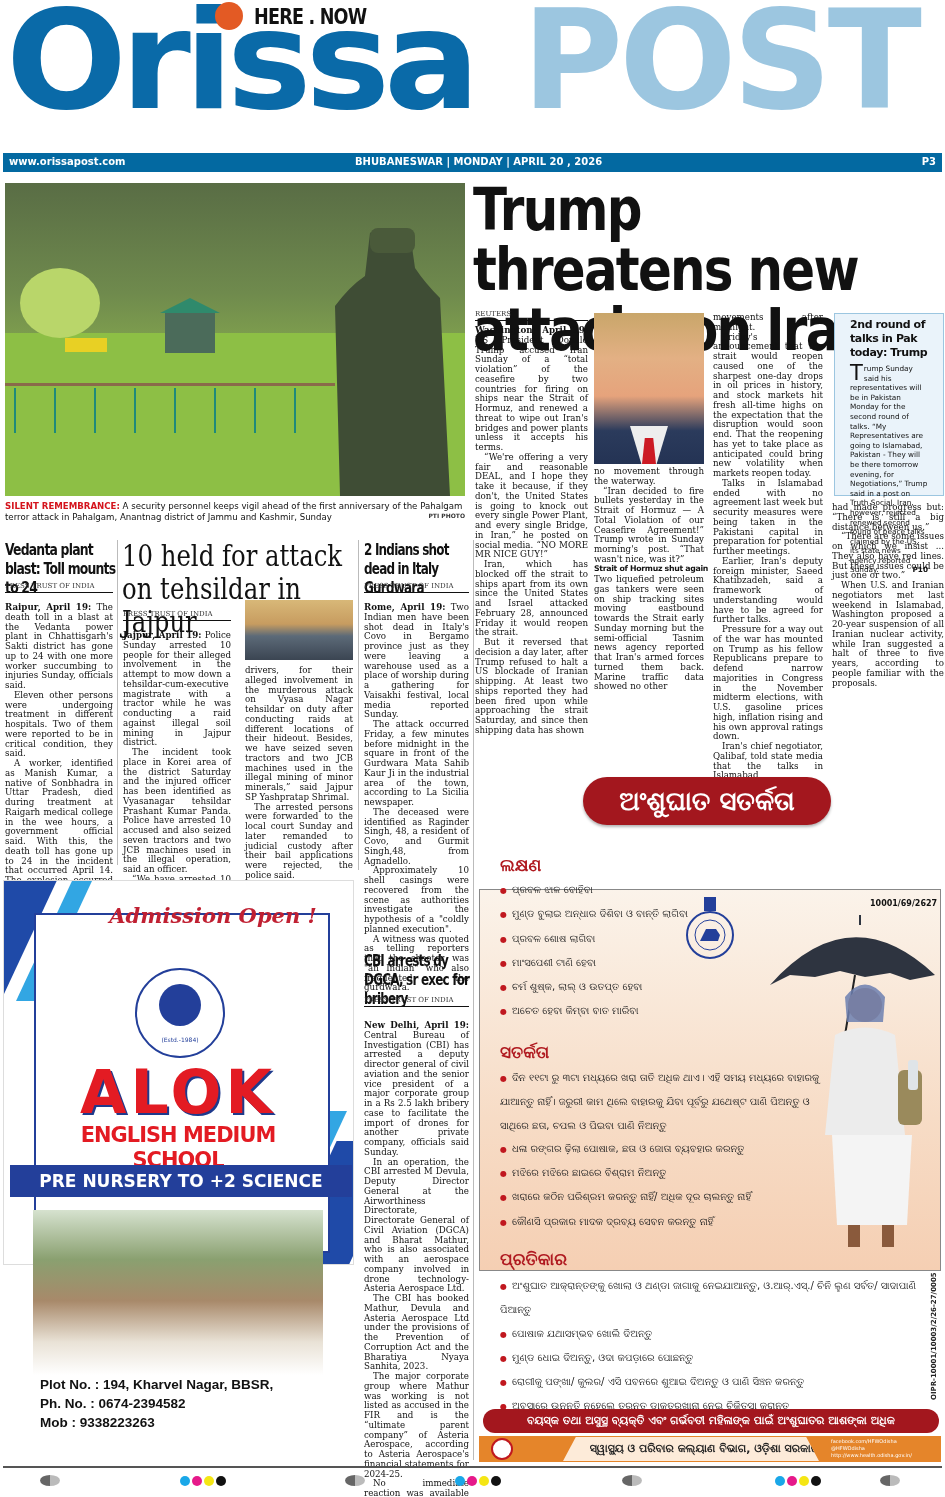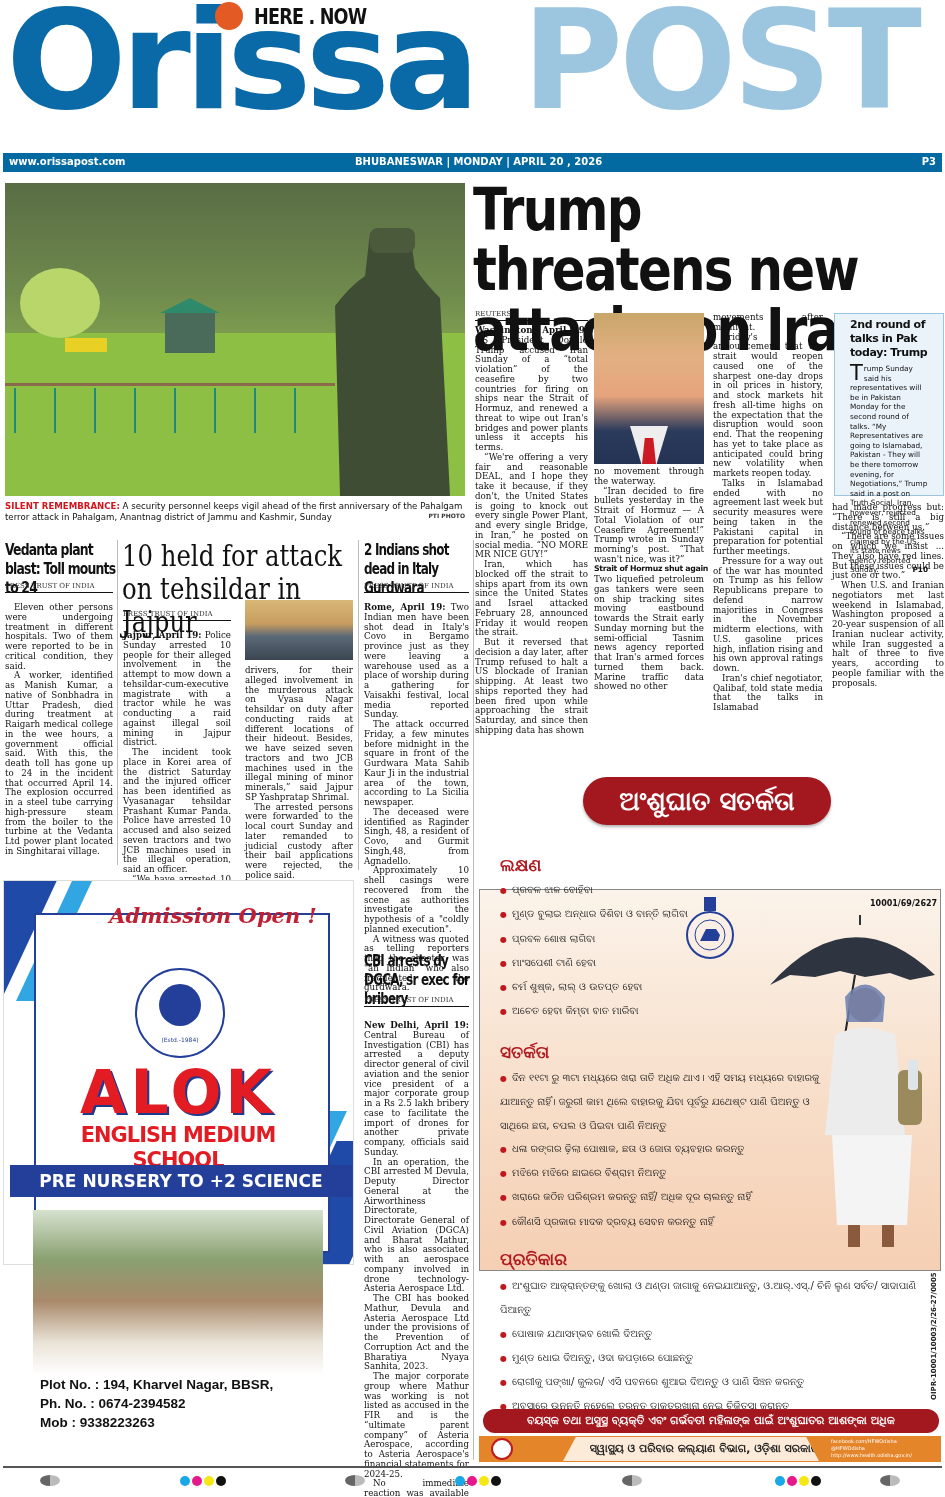--- a/index.html
+++ b/index.html
@@ -130,36 +130,38 @@
     <p>“Iran decided to fire bullets yesterday in the Strait of Hormuz — A Total Violation of our Ceasefire Agreement!” Trump wrote in Sunday morning's post. “That wasn't nice, was it?”</p>
   </div>
 <div class="abs" style="left:594px;top:564px;font-family:'DejaVu Sans',sans-serif;font-weight:bold;font-size:7.8px;letter-spacing:-.3px">Strait of Hormuz shut again</div>
 <div class="abs body" style="left:594px;top:575px;width:110px" id="trump-col2b">
     <p class="first">Two liquefied petroleum gas tankers were seen on ship tracking sites moving eastbound towards the Strait early Sunday morning but the semi-official Tasnim news agency reported that Iran's armed forces turned them back. Marine traffic data showed no other</p>
   </div>
 <div class="abs body" style="left:713px;top:313px;width:110px" id="trump-col3">
     <p class="first">movements after midnight.</p>
     <p>Friday's announcement that the strait would reopen caused one of the sharpest one-day drops in oil prices in history, and stock markets hit fresh all-time highs on the expectation that the disruption would soon end. That the reopening has yet to take place as anticipated could bring new volatility when markets reopen today.</p>
     <p>Talks in Islamabad ended with no agreement last week but security measures were being taken in the Pakistani capital in preparation for potential further meetings.</p>
+    <p>Earlier, Iran's deputy foreign minister, Saeed Khatibzadeh, said a framework of understanding would have to be agreed for further talks.</p>
     <p>Pressure for a way out of the war has mounted on Trump as his fellow Republicans prepare to defend narrow majorities in Congress in the November midterm elections, with U.S. gasoline prices high, inflation rising and his own approval ratings down.</p>
     <p>Iran's chief negotiator, Qalibaf, told state media that the talks in Islamabad</p>
   </div>
 <div class="abs" id="side-box">
   <h3>2nd round of talks in Pak today: Trump</h3>
   <div class="txt"><span class="drop">T</span><span>rump Sunday said his representatives will be in Pakistan Monday for the second round of talks. “My Representatives are going to Islamabad, Pakistan - They will be there tomorrow evening, for Negotiations,” Trump said in a post on Truth Social. Iran, however, rejected renewed second round of peace talks claimed by the US, its state news agency reported Sunday.</span> <span class="ref">P10</span></div>
 </div>
 <div class="abs body" style="left:832px;top:503px;width:112px" id="trump-col4">
     <p class="first">had made progress but: “There is still a big distance between us.”</p>
     <p>“There are some issues on which we insist ... They also have red lines. But these issues could be just one or two.”</p>
     <p>When U.S. and Iranian negotiators met last weekend in Islamabad, Washington proposed a 20-year suspension of all Iranian nuclear activity, while Iran suggested a halt of three to five years, according to people familiar with the proposals.</p>
   </div>
 
 <div class="abs hl-sans" id="vedanta-hl">Vedanta plant blast: Toll mounts to 24</div>
 <div class="abs byline" style="left:5px;top:582px;width:108px">PRESS TRUST OF INDIA</div>
 <div class="abs body" style="left:5px;top:603px;width:108px" id="vedanta-body">
+    <p class="first"><b>Raipur, April 19:</b> The death toll in a blast at the Vedanta power plant in Chhattisgarh's Sakti district has gone up to 24 with one more worker succumbing to injuries Sunday, officials said.</p>
     <p>Eleven other persons were undergoing treatment in different hospitals. Two of them were reported to be in critical condition, they said.</p>
     <p>A worker, identified as Manish Kumar, a native of Sonbhadra in Uttar Pradesh, died during treatment at Raigarh medical college in the wee hours, a government official said. With this, the death toll has gone up to 24 in the incident that occurred April 14. The explosion occurred in a steel tube carrying high-pressure steam from the boiler to the turbine at the Vedanta Ltd power plant located in Singhitarai village.</p>
   </div>
 
 <div class="abs" id="jajpur-hl">10 held for attack on tehsildar in Jajpur</div>
 <div class="abs byline" style="left:123px;top:610px;width:108px">PRESS TRUST OF INDIA</div>
 <div class="abs photo" id="police-photo"></div>
 <div class="abs body" style="left:123px;top:631px;width:108px" id="jajpur-col1">
     <p class="first"><b>Jajpur, April 19:</b> Police Sunday arrested 10 people for their alleged involvement in the attempt to mow down a tehsildar-cum-executive magistrate with a tractor while he was conducting a raid against illegal soil mining in Jajpur district.</p>
     <p>The incident took place in Korei area of the district Saturday and the injured officer has been identified as Vyasanagar tehsildar Prashant Kumar Panda. Police have arrested 10 accused and also seized seven tractors and two JCB machines used in the illegal operation, said an officer.</p>

